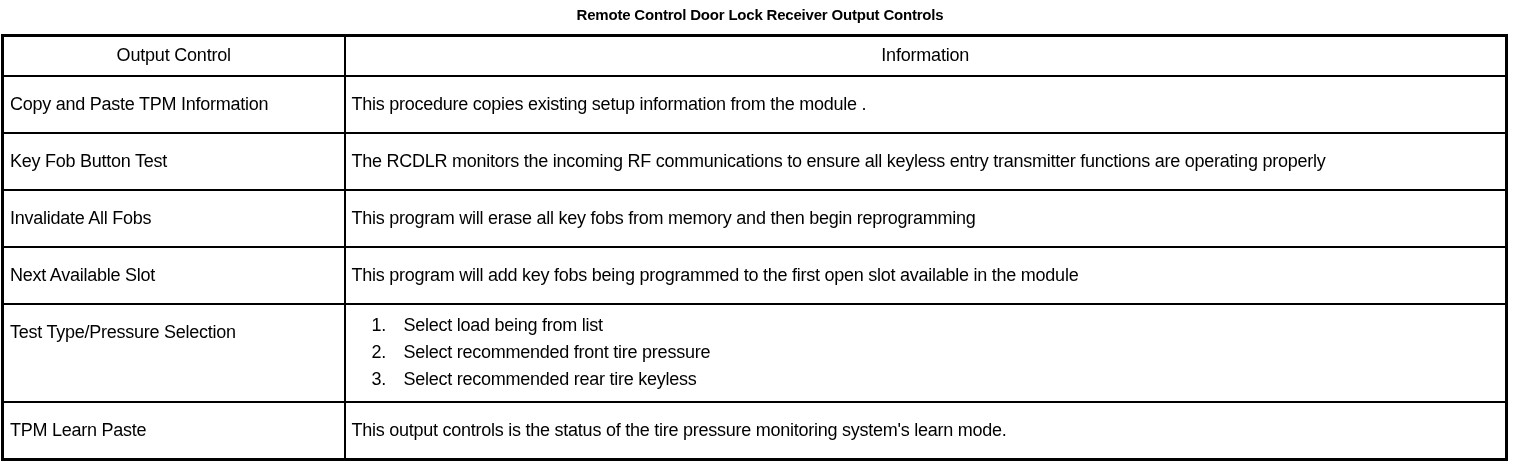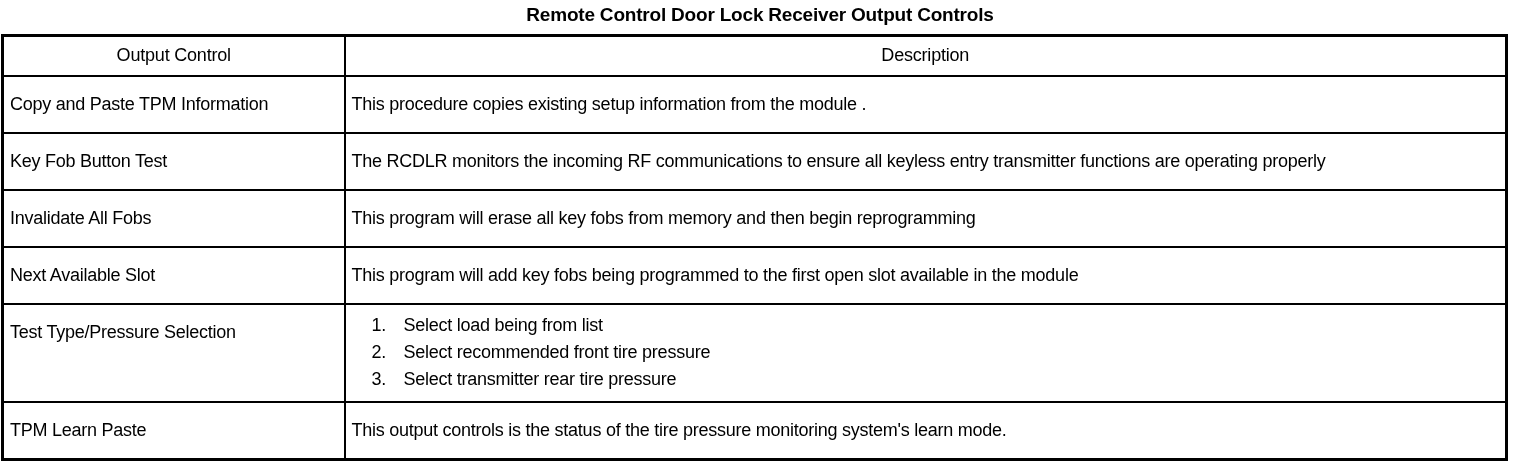--- a/index.html
+++ b/index.html
@@ -15,21 +15,21 @@
     overflow: hidden;
   }
   .page {
     position: relative;
     width: 1520px;
     height: 474px;
     box-sizing: border-box;
   }
   .doc-title {
     text-align: center;
-    font-size: 19px;
+    font-size: 15px;
     font-weight: bold;
     line-height: 22px;
     letter-spacing: -0.2px;
     padding-top: 4px;
     margin: 0 0 8px 0;
   }
   table.controls-table {
     border-collapse: collapse;
     table-layout: fixed;
     width: 1504px;
@@ -93,21 +93,21 @@
   <div class="doc-title">Remote Control Door Lock Receiver Output Controls</div>
 
   <table class="controls-table">
     <colgroup>
       <col class="c-name">
       <col class="c-desc">
     </colgroup>
     <thead>
       <tr>
         <th>Output Control</th>
-        <th>Description</th>
+        <th>Information</th>
       </tr>
     </thead>
     <tbody>
 
       <tr>
         <td>
           <div class="cell-text">Copy and Paste TPM Information</div>
         </td>
         <td class="vmid">
           <div class="cell-text mid">This procedure copies existing setup information from the module .</div>
@@ -142,21 +142,21 @@
       </tr>
 
       <tr>
         <td class="vmid">
           <div class="cell-text mid">Test Type/Pressure Selection</div>
         </td>
         <td>
           <ol class="steps">
             <li><span class="num">1.</span><span>Select load being from list</span></li>
             <li><span class="num">2.</span><span>Select recommended front tire pressure</span></li>
-            <li><span class="num">3.</span><span>Select transmitter rear tire pressure</span></li>
+            <li><span class="num">3.</span><span>Select recommended rear tire keyless</span></li>
           </ol>
         </td>
       </tr>
 
       <tr>
         <td class="vmid">
           <div class="cell-text mid">TPM Learn Paste</div>
         </td>
         <td class="vmid">
           <div class="cell-text mid">This output controls is the status of the tire pressure monitoring system's learn mode.</div>

